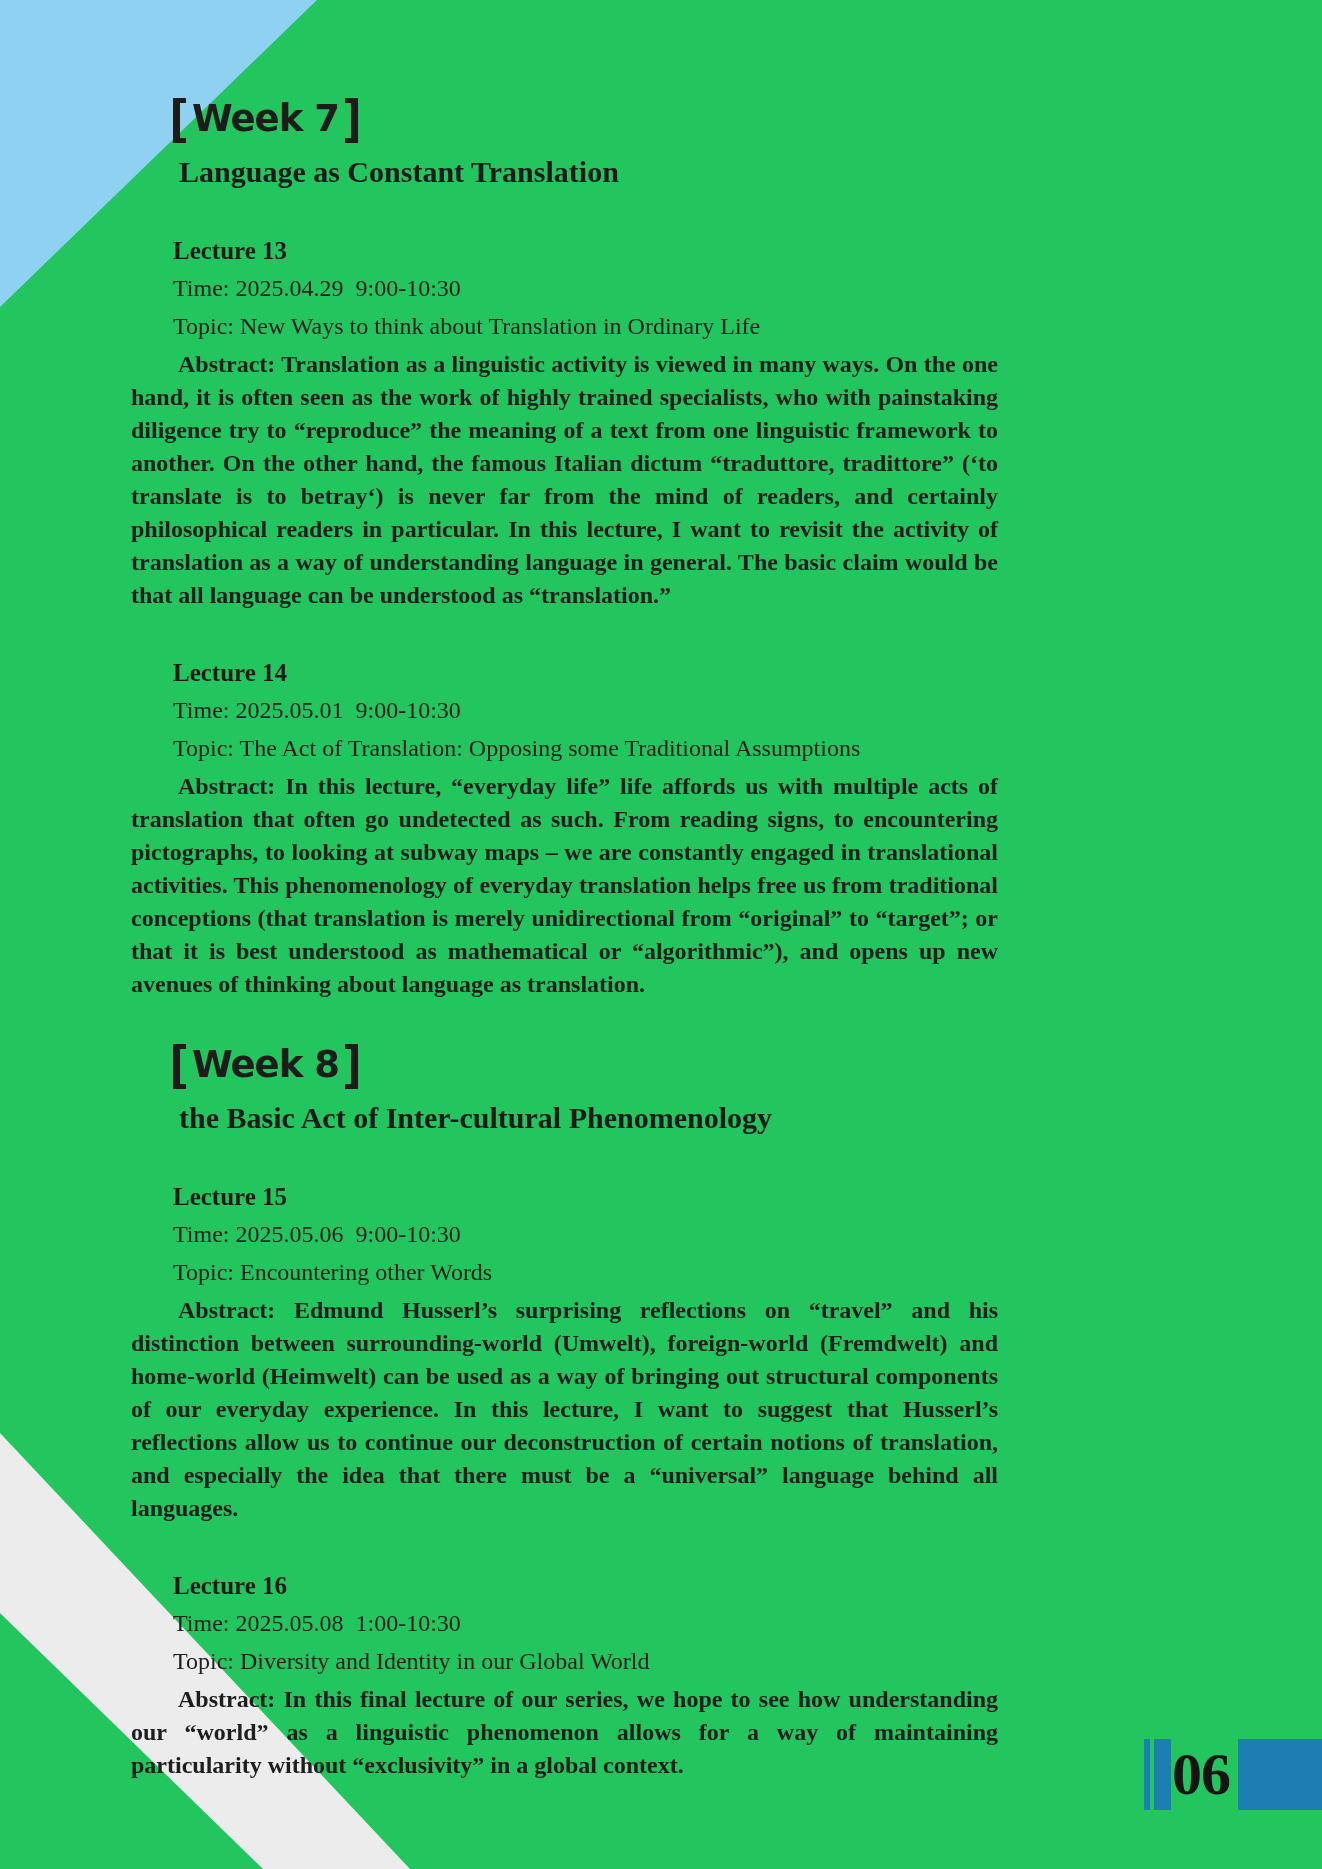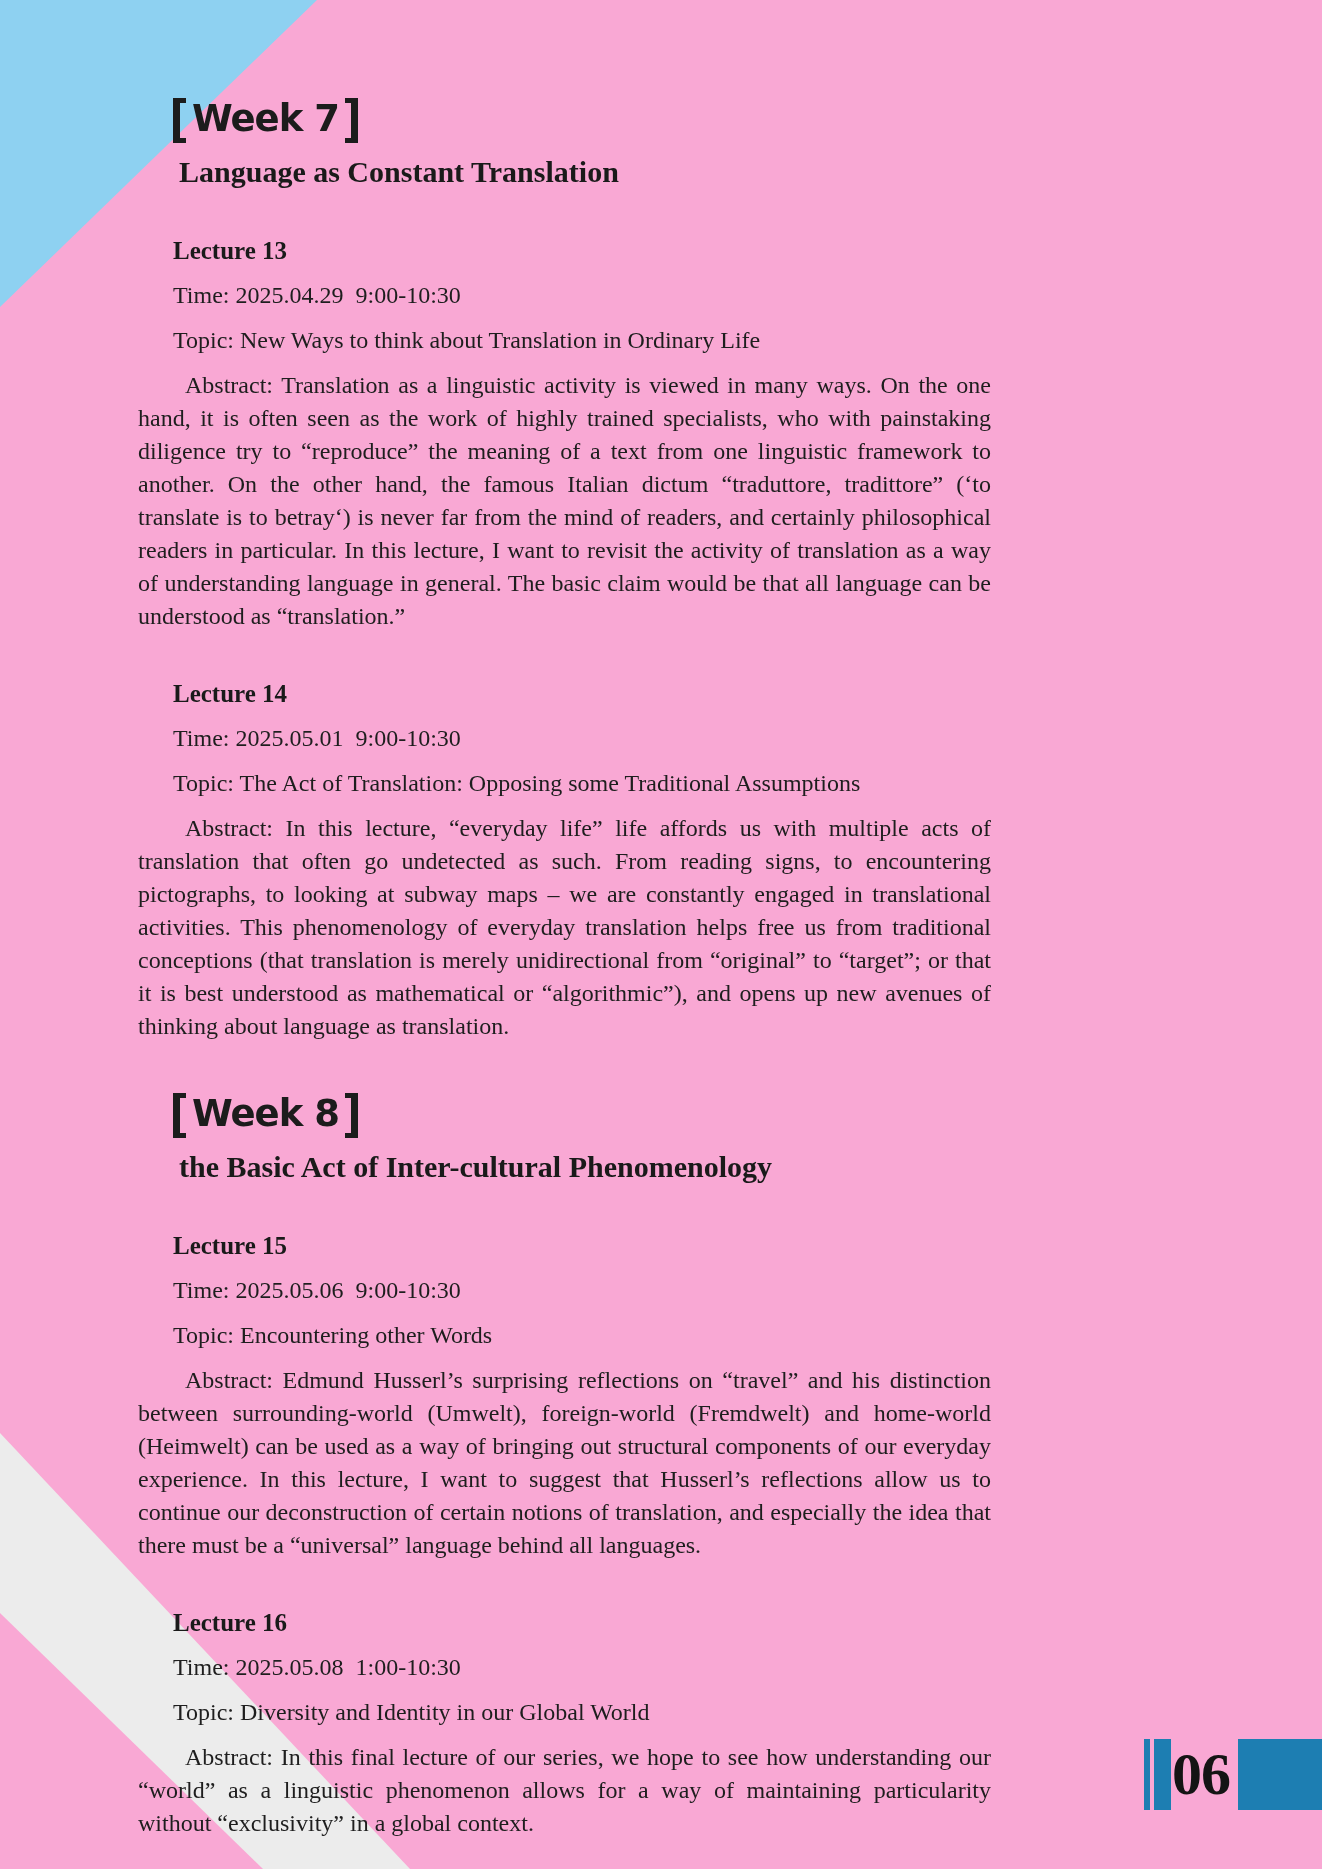--- a/index.html
+++ b/index.html
@@ -1,20 +1,20 @@
 <!DOCTYPE html>
 <html><head>
 <meta charset="utf-8">
 <style>
   html, body { margin: 0; padding: 0; background: #ffffff; }
   .page {
     position: relative;
     width: 1322px;
     height: 1869px;
-    background: #f9a8d4;
+    background: #22c55e;
     overflow: hidden;
     font-family: "Liberation Serif", serif;
   }
 
   
   .tri-topleft {
     position: absolute; left: 0; top: 0; z-index: 0;
     width: 317px; height: 307px;
     background: #8ed1f1;
     clip-path: polygon(0 0, 100% 0, 0 100%);
@@ -44,22 +44,22 @@
     color: #1c1c1c; padding-bottom: 3px; letter-spacing: -1px;
   }
   .week-subtitle {
     margin: 10px 0 0 53px;
     font-weight: 700; font-size: 30px; line-height: 1.2;
     color: #1a1a1a;
   }
 
   .lecture { margin-top: 44px; font-size: 24px; line-height: 33px; color: #1e1e1e; }
   .lecture-heading { margin: 17px 0 0 47px; font-weight: 700; font-size: 25px; line-height: 33px; color: #1a1a1a; }
-  .line { margin: 12px 0 0 47px; white-space: pre-wrap; }
-  .abstract { margin: 12px; text-indent: 47px; text-align: justify; }
+  .line { margin: 5px 0 0 47px; white-space: pre-wrap; }
+  .abstract { margin: 5px; text-indent: 47px; text-align: justify; font-weight: bold; }
 
   
   .pn-bar-thin  { position: absolute; left: 1144px; top: 1739px; width: 6px;  height: 71px; background: #1d7eb2; z-index: 2; }
   .pn-bar-thick { position: absolute; left: 1154px; top: 1739px; width: 17px; height: 71px; background: #1d7eb2; z-index: 2; }
   .pn-number {
     position: absolute; left: 1172px; top: 1739px; height: 71px; z-index: 2;
     font-family: "Liberation Serif", serif; font-weight: 700;
     font-size: 60px; line-height: 71px; color: #141414; letter-spacing: -1px;
   }
   .pn-rect { position: absolute; left: 1238px; top: 1739px; width: 84px; height: 71px; background: #1d7eb2; z-index: 2; }

